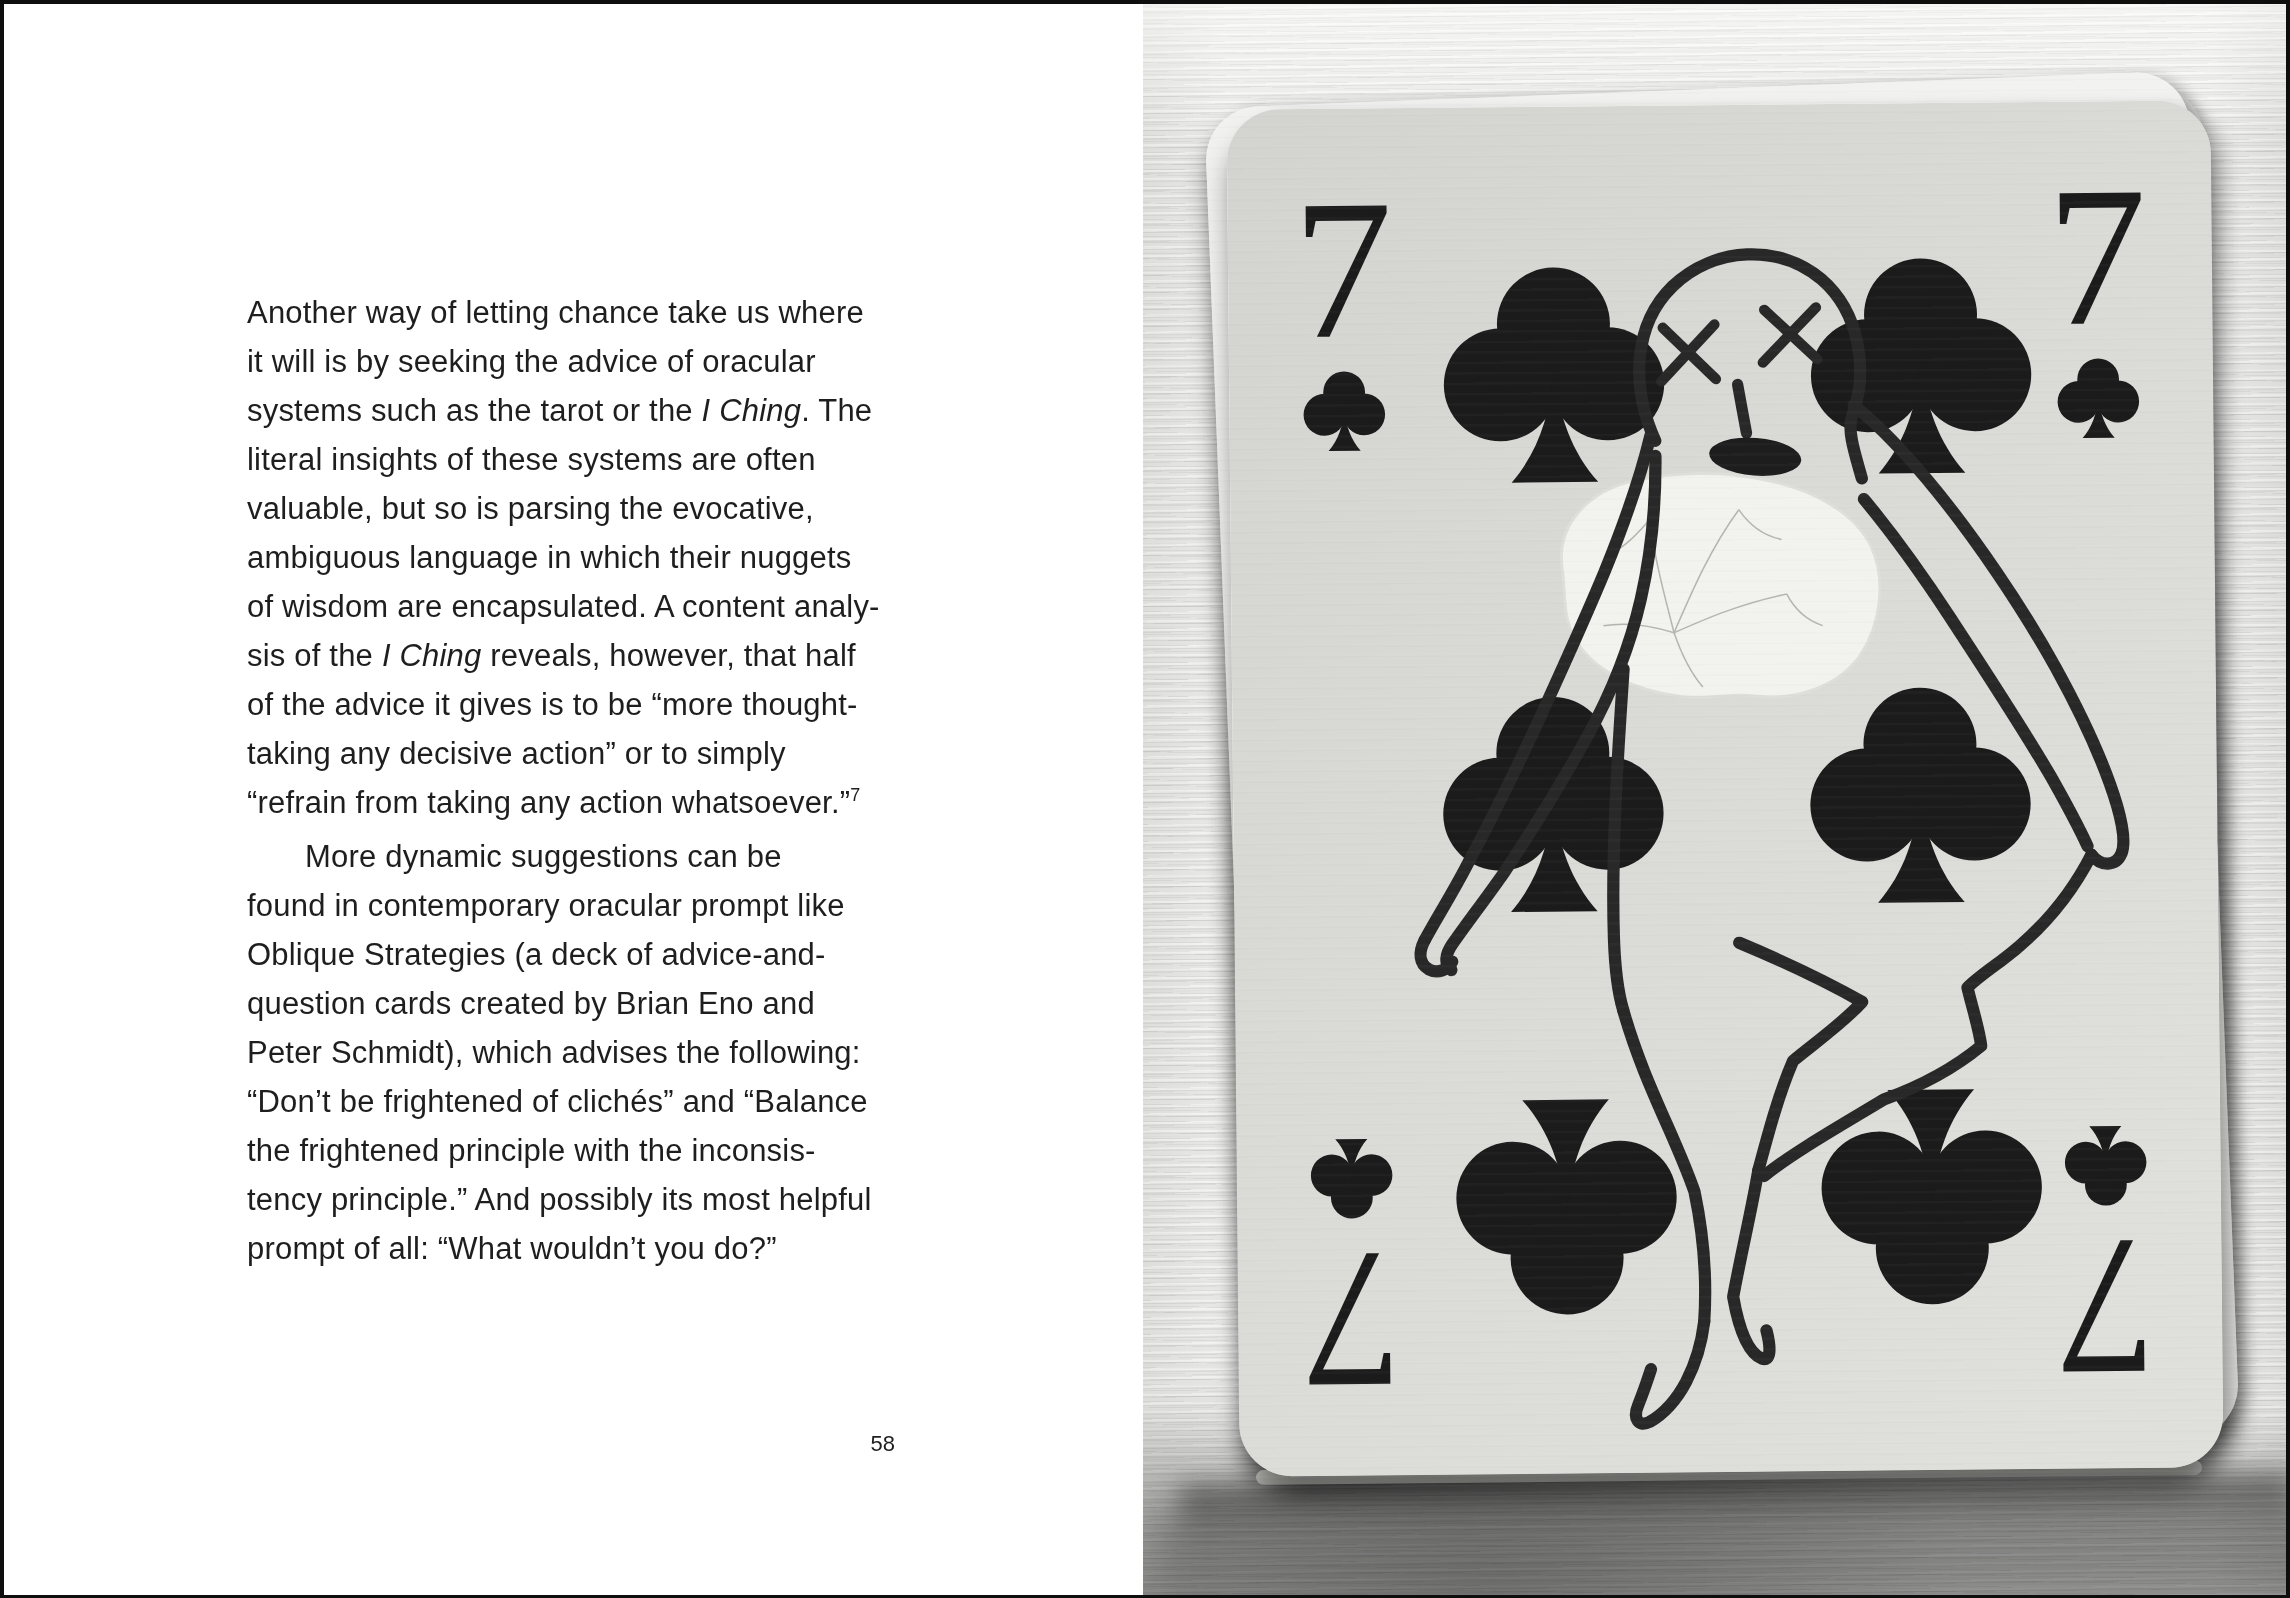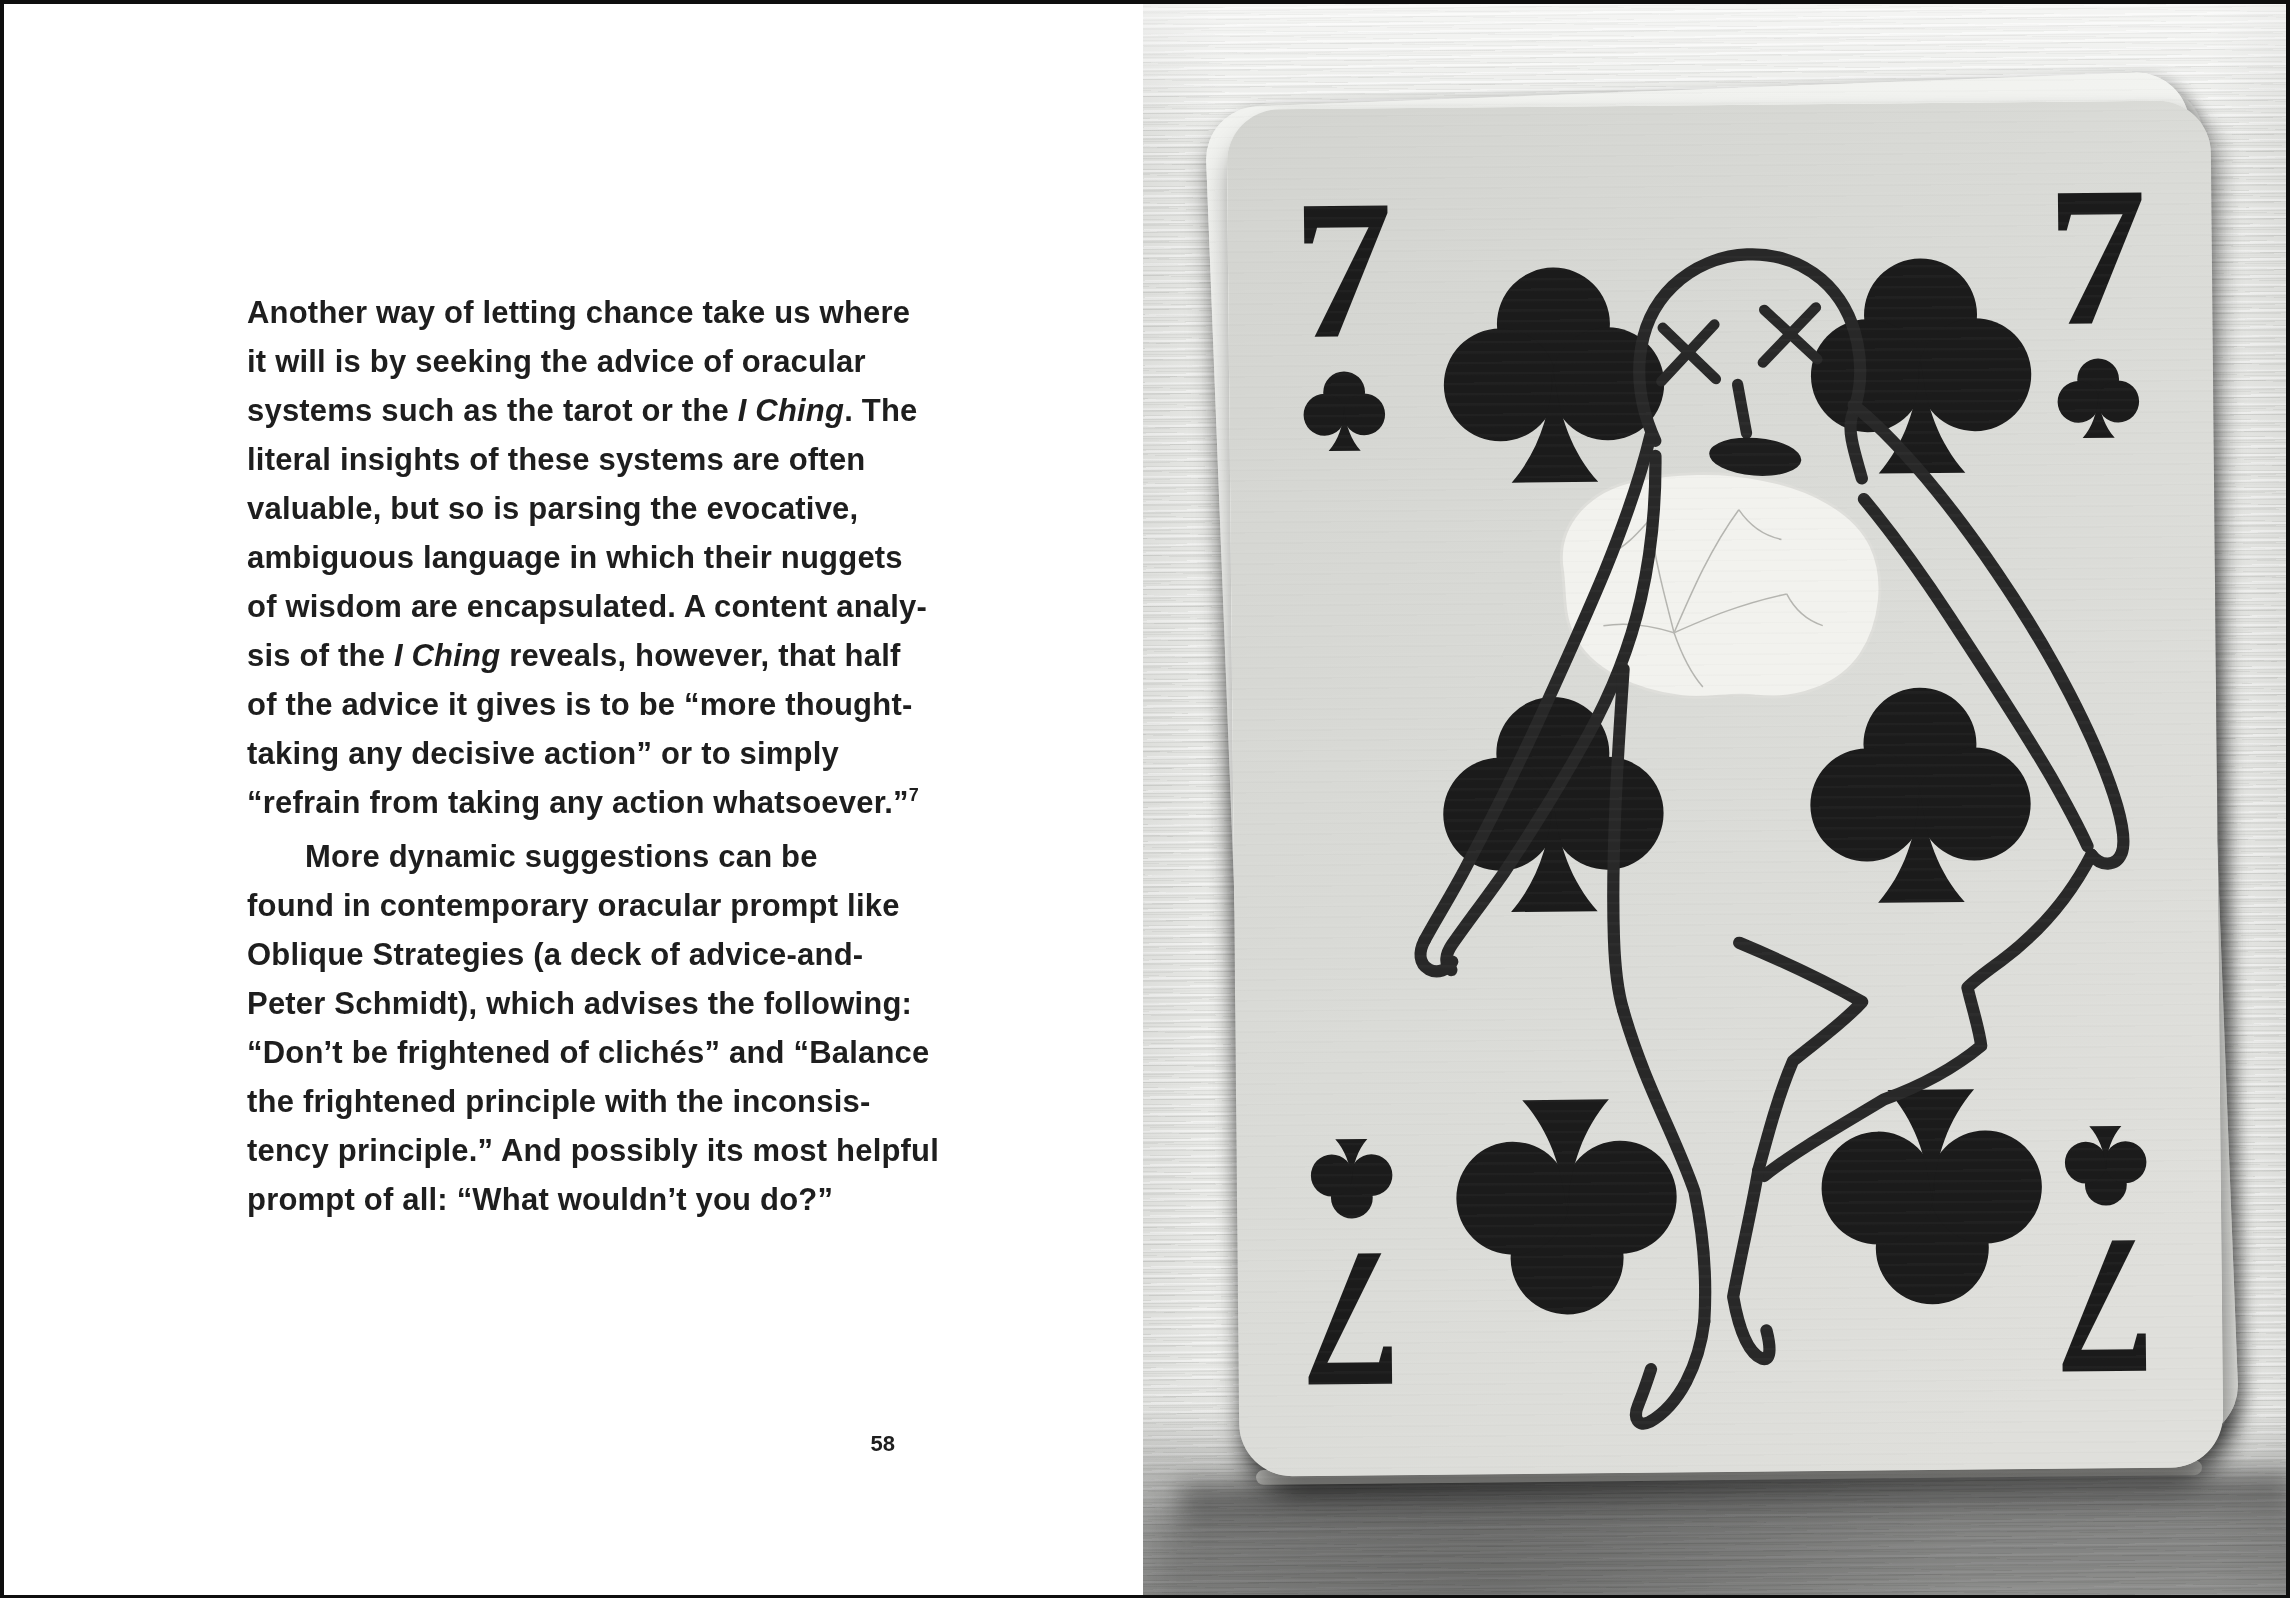--- a/index.html
+++ b/index.html
@@ -1,17 +1,17 @@
 <!DOCTYPE html>
 <html style="font-size:15px"><head>
 <meta charset="utf-8">
 <style>
   html,body{margin:0;padding:0;background:#222;}
   #canvas{position:relative;width:2290px;height:1599px;background:#ffffff;overflow:hidden;
-          font-family:"Liberation Sans","DejaVu Sans",sans-serif;font-weight:bold;}
+          font-family:"Liberation Sans","DejaVu Sans",sans-serif;}
   #frame{position:absolute;inset:0;border:4.7px solid #0e0e0e;z-index:60;pointer-events:none;}
 
   
   .page-left{position:absolute;left:0;top:0;width:1143px;height:1599px;background:#ffffff;}
   .textblock{position:absolute;left:247px;top:288px;width:659px;color:#1e1e1e;
              font-size:31px;line-height:49px;letter-spacing:0.2px;}
   .tline{white-space:nowrap;}
   .tline.indent{padding-left:58px;}
   .tline .it{font-style:italic;}
   .tline .sup{font-size:18px;position:relative;top:-12.2px;letter-spacing:0;}
@@ -64,20 +64,21 @@
         <div class="tline"><span>valuable, but so is parsing the evocative,</span></div>
         <div class="tline"><span>ambiguous language in which their nuggets</span></div>
         <div class="tline"><span>of wisdom are encapsulated. A content analy-</span></div>
         <div class="tline"><span>sis of the </span><span class="it">I Ching</span><span> reveals, however, that half</span></div>
         <div class="tline"><span>of the advice it gives is to be “more thought-</span></div>
         <div class="tline"><span>taking any decisive action” or to simply</span></div>
         <div class="tline"><span>“refrain from taking any action whatsoever.”</span><span class="sup">7</span></div>
         <div class="tline indent"><span>More dynamic suggestions can be</span></div>
         <div class="tline"><span>found in contemporary oracular prompt like</span></div>
         <div class="tline"><span>Oblique Strategies (a deck of advice-and-</span></div>
+        <div class="tline"><span>question cards created by Brian Eno and</span></div>
         <div class="tline"><span>Peter Schmidt), which advises the following:</span></div>
         <div class="tline"><span>“Don’t be frightened of clichés” and “Balance</span></div>
         <div class="tline"><span>the frightened principle with the inconsis-</span></div>
         <div class="tline"><span>tency principle.” And possibly its most helpful</span></div>
         <div class="tline"><span>prompt of all: “What wouldn’t you do?”</span></div>
       </div>
     <div class="pagenum">58</div>
   </div>
 
   <div class="page-photo">

